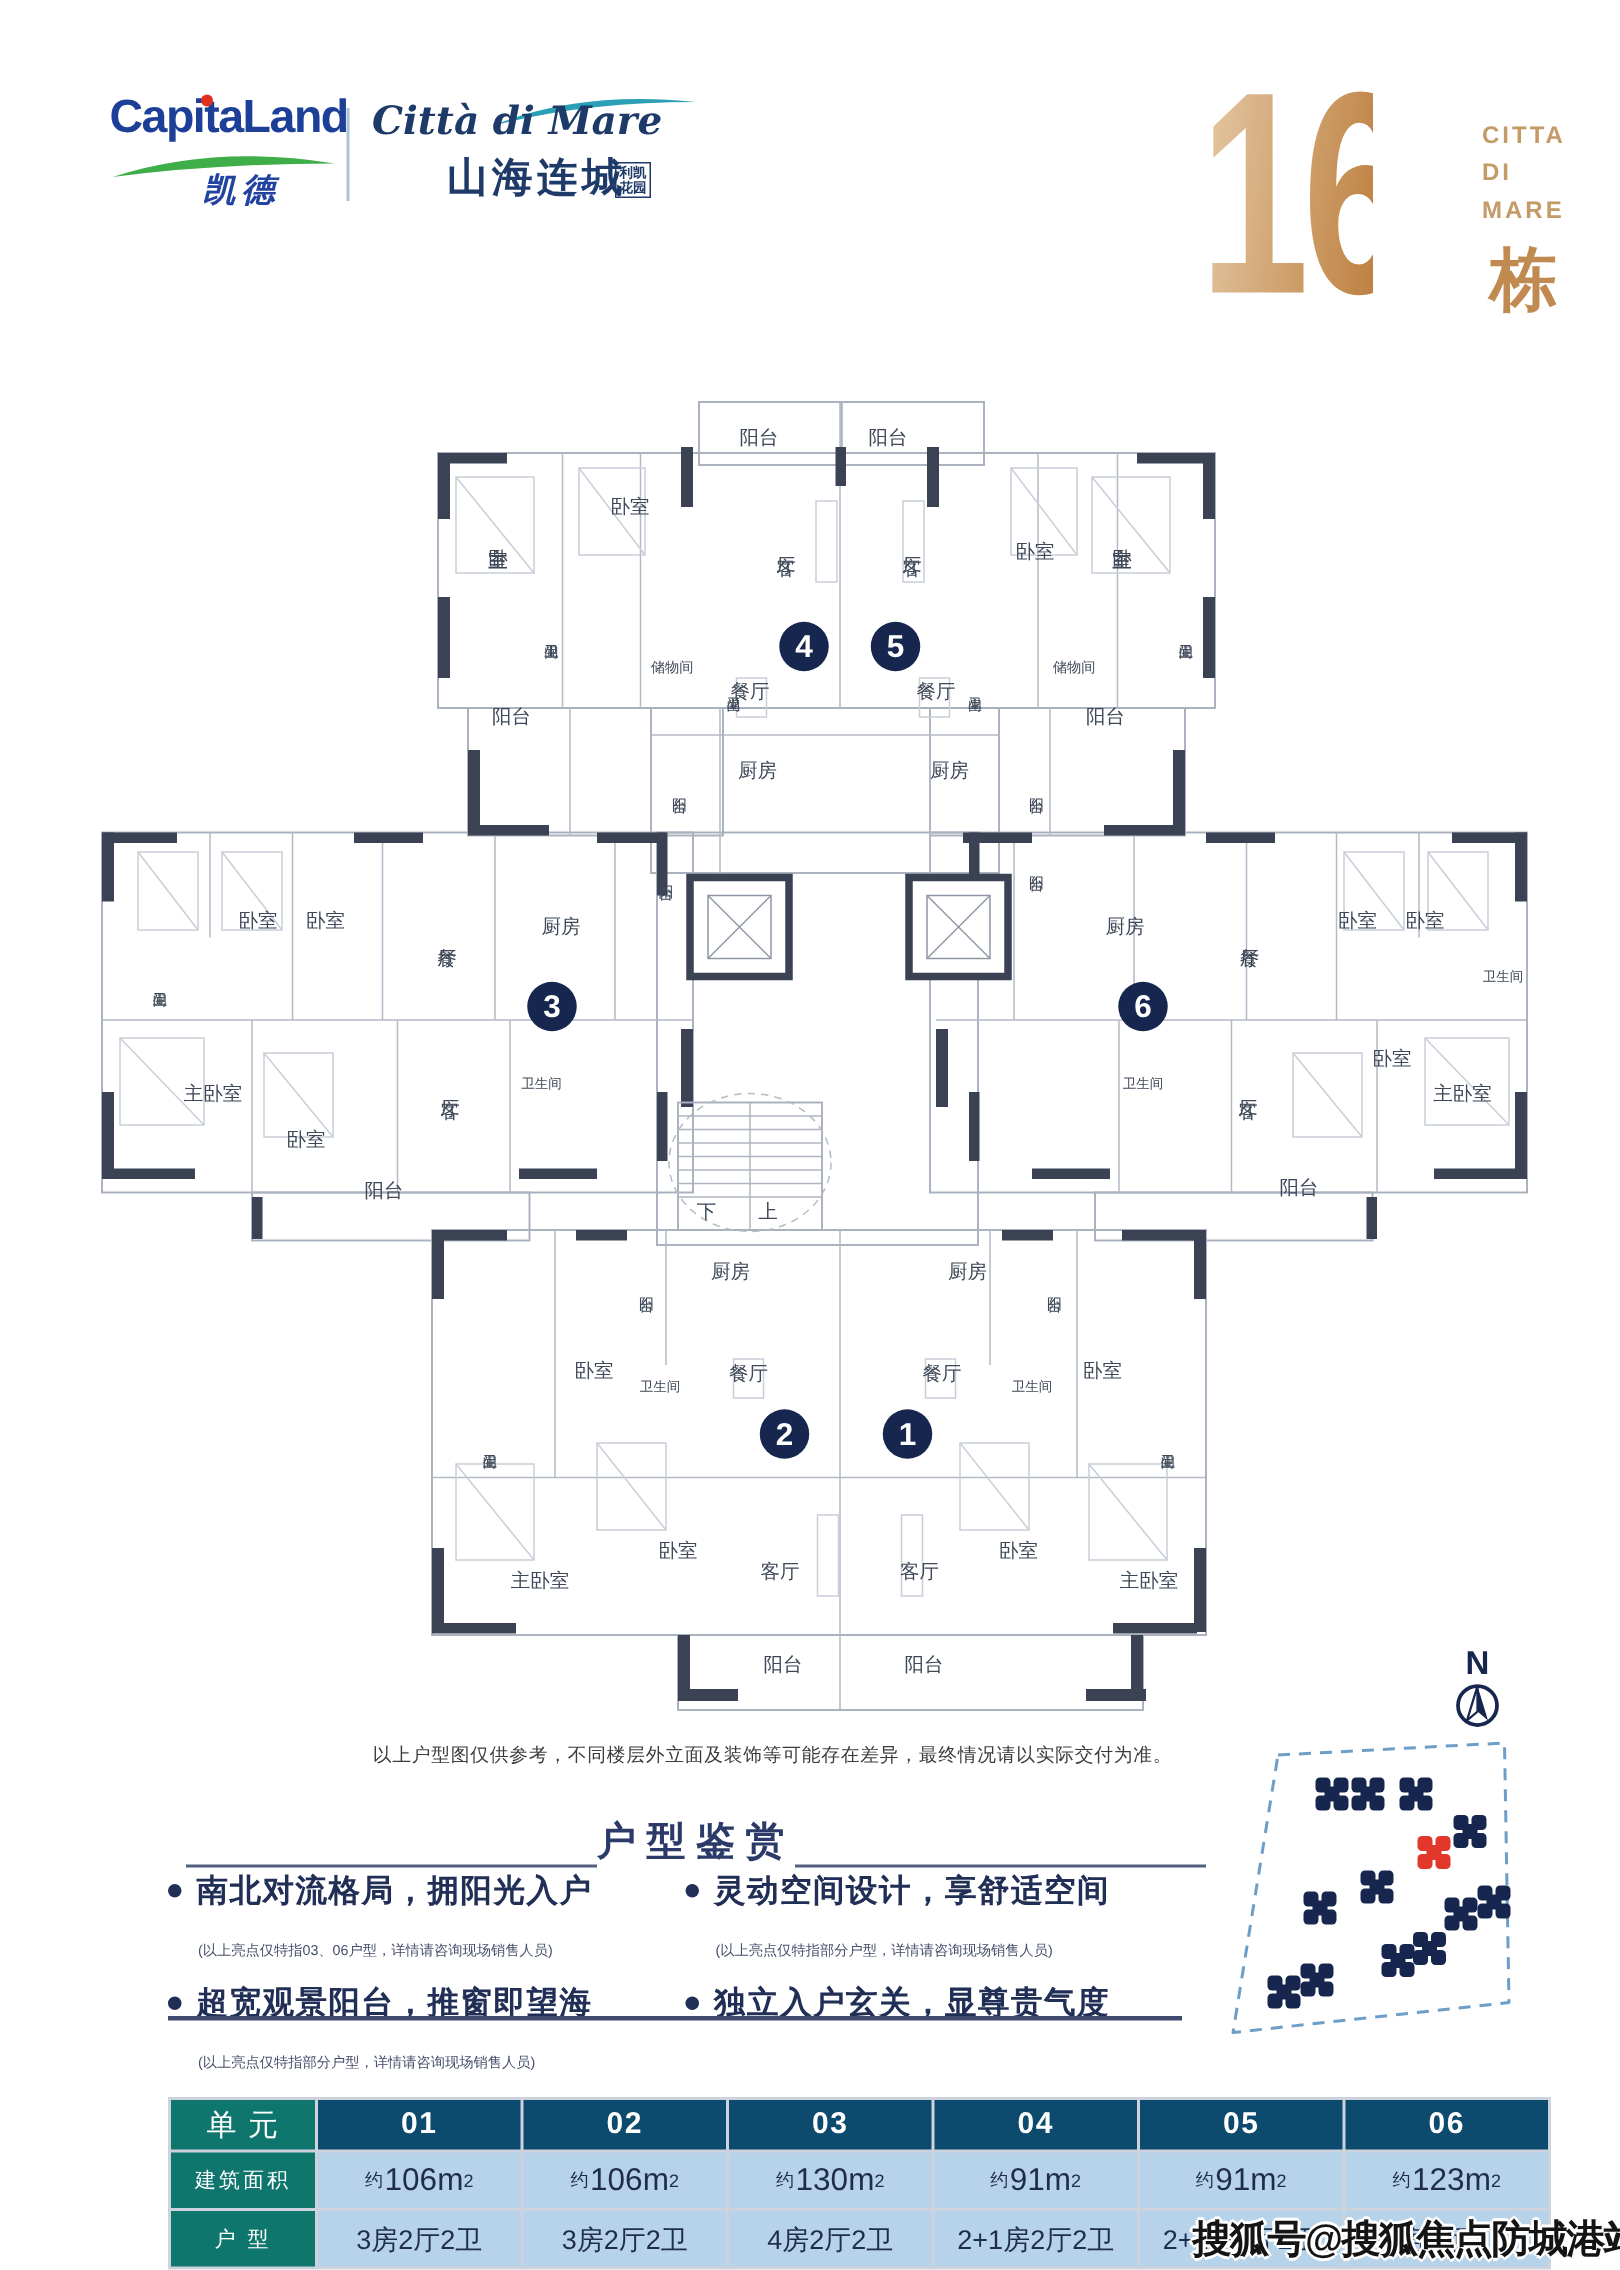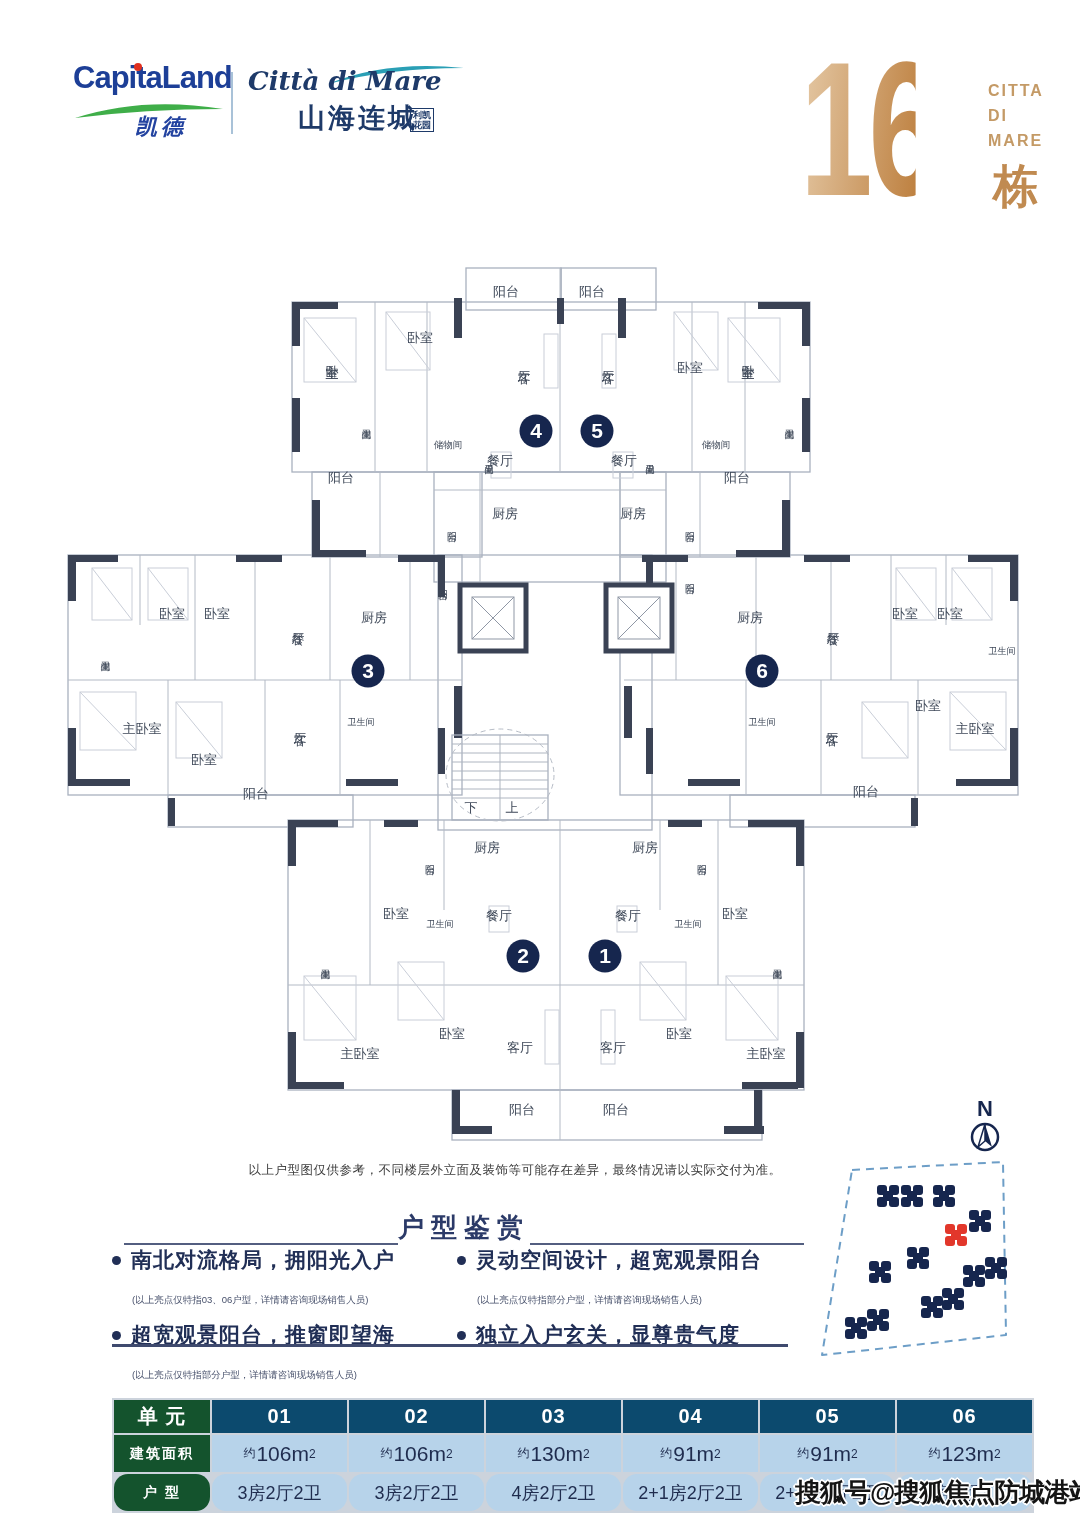--- a/index.html
+++ b/index.html
@@ -58,23 +58,23 @@
   .divider-line{left:112px;top:1344px;width:676px;height:3px;background:#3f4a6e;}
 
   
   #sitemap{left:790px;top:1080px;}
 
   
   .spec-table{left:112px;top:1398px;width:918px;display:grid;
      grid-template-columns:96px repeat(6,135px);gap:2px;background:#ccd3dc;border:2px solid #ccd3dc;}
   .cell{display:flex;align-items:center;justify-content:center;background:#b7d3ea;color:#1f2c4e;}
   .cell.hdr{background:#0c4a6e;color:#ffffff;font-size:20px;font-weight:bold;letter-spacing:1px;height:33px;}
-  .cell.rlabel{background:#14532d;color:#ffffff;font-weight:bold;}
+  .cell.rlabel{background:#0f766e;color:#ffffff;font-weight:normal;}
   .row2{height:37px;}
-  .row3{height:37px;font-size:18px;border-radius:14px;}
+  .row3{height:37px;font-size:18px;}
   .rlabel{font-size:14px;letter-spacing:2px;}
   .area-approx{font-size:12px;margin-right:1px;}
   .area-val{font-size:21px;}
   .area-sup{font-size:12px;vertical-align:super;line-height:0;}
 
   
   .watermark{left:795px;top:1475px;font-size:26px;font-weight:bold;color:#141414;letter-spacing:-1px;white-space:nowrap;
      text-shadow:-2px 0 #fff,2px 0 #fff,0 -2px #fff,0 2px #fff,-1px -1px #fff,1px 1px #fff,1px -1px #fff,-1px 1px #fff;}
 </style>
 </head>
@@ -484,21 +484,21 @@
   <div class="feat">
     <div class="main">
         <span class="dot"></span>
       <span>南北对流格局，拥阳光入户</span>
       </div>
     <div class="note">(以上亮点仅特指03、06户型，详情请咨询现场销售人员)</div>
   </div>
   <div class="feat">
     <div class="main">
         <span class="dot"></span>
-      <span>灵动空间设计，超宽观景阳台</span>
+      <span>灵动空间设计，享舒适空间</span>
       </div>
     <div class="note">(以上亮点仅特指部分户型，详情请咨询现场销售人员)</div>
   </div>
   <div class="feat">
     <div class="main">
         <span class="dot"></span>
       <span>超宽观景阳台，推窗即望海</span>
       </div>
     <div class="note">(以上亮点仅特指部分户型，详情请咨询现场销售人员)</div>
   </div>

